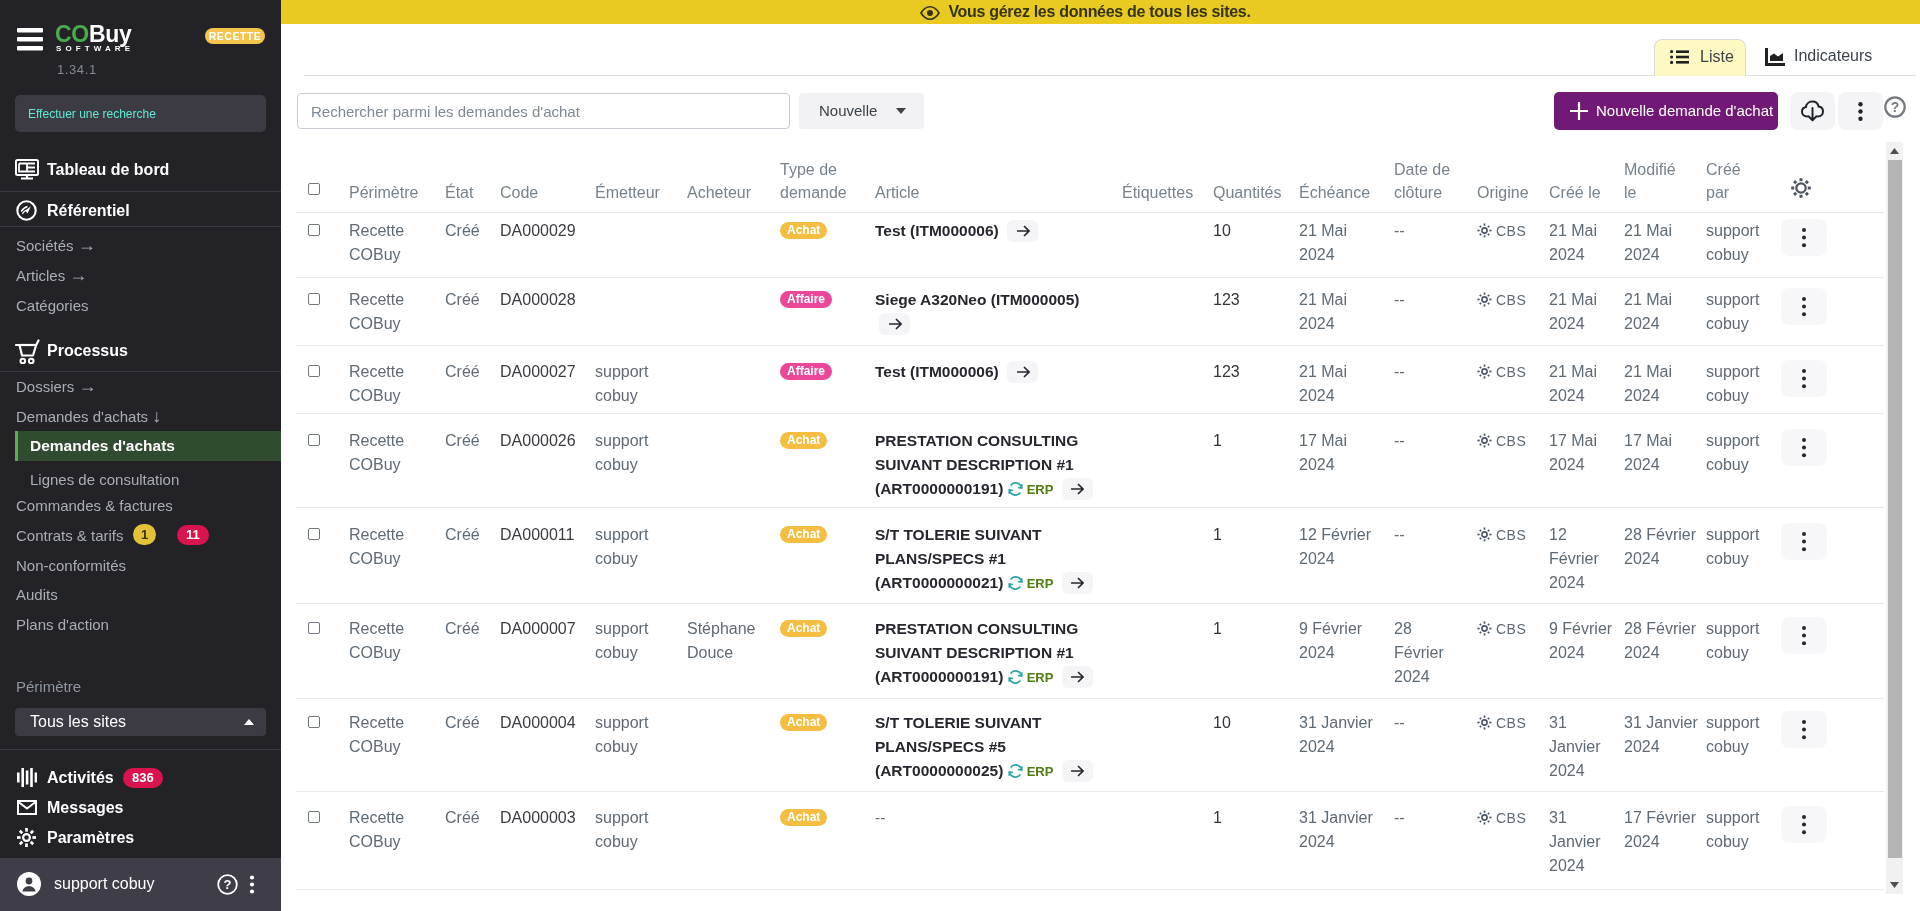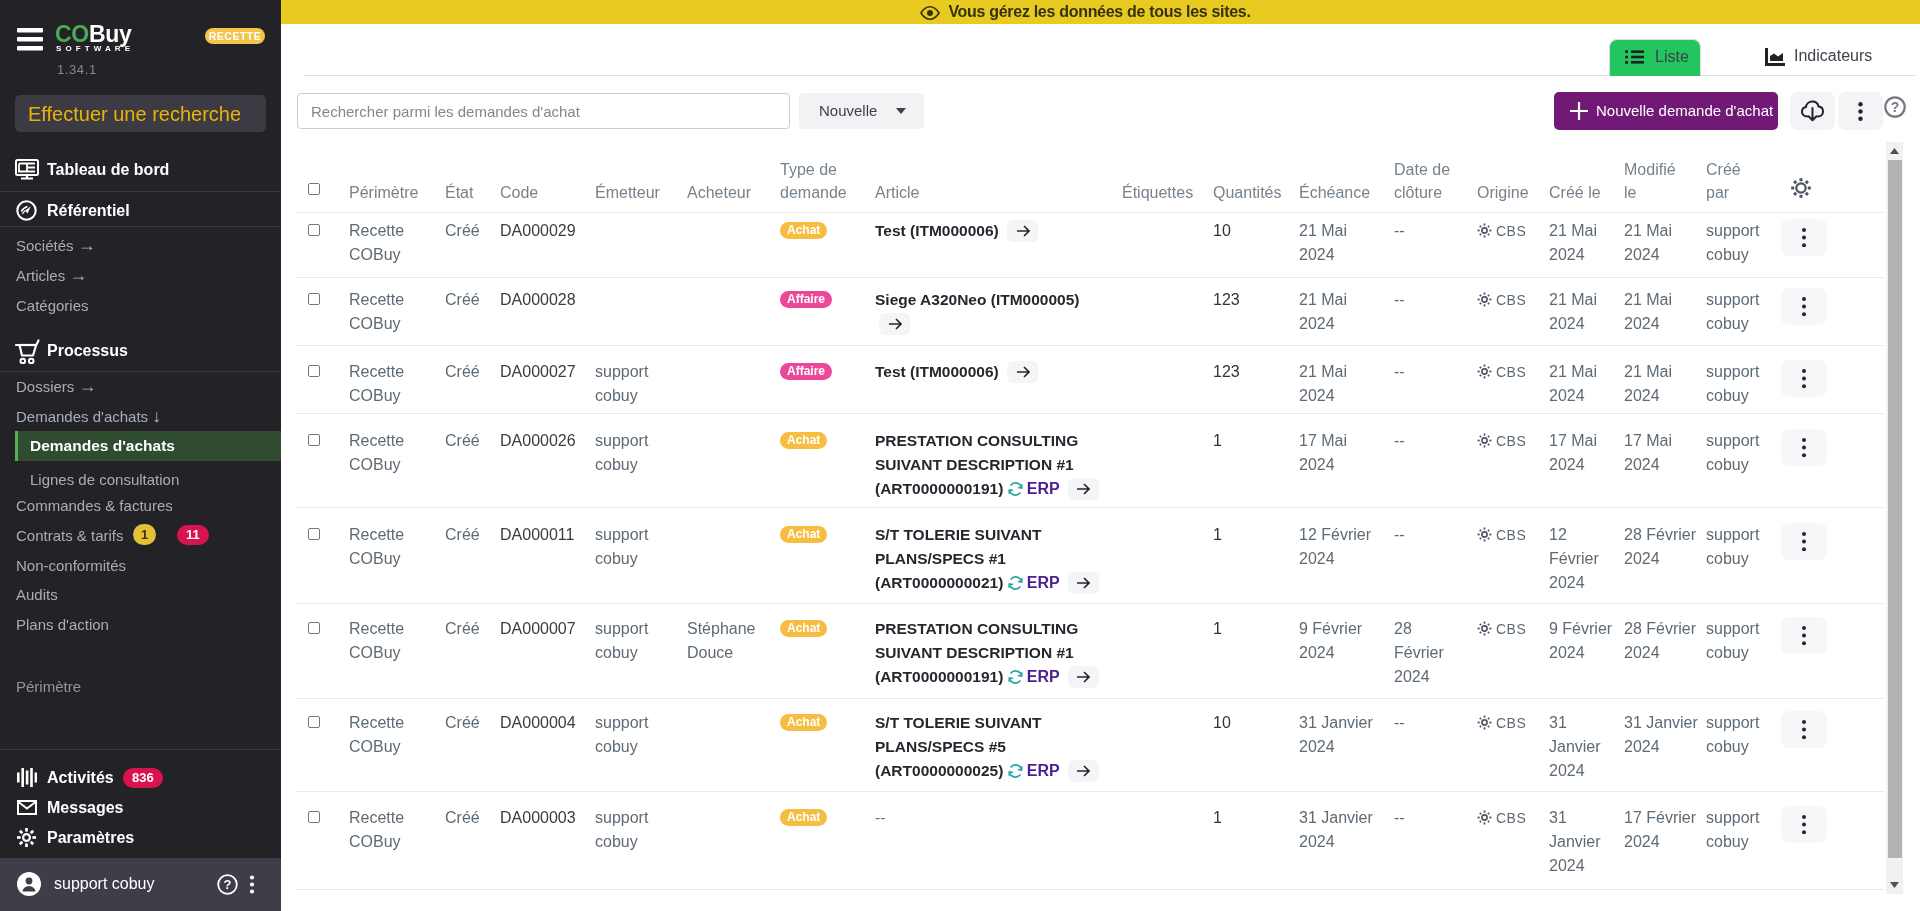--- a/index.html
+++ b/index.html
@@ -23,21 +23,21 @@
 .badge-r { display:inline-block; background:#d8134d; color:#fff; font-size:13px; font-weight:bold;
   padding:0 9px; height:20px; line-height:20px; border-radius:10px; text-align:center; vertical-align:middle;}
 #userbar { position:absolute; left:0; top:858px; width:281px; height:53px; background:#3f3d47; }
 
 #banner { position:absolute; left:281px; top:0; width:1639px; height:24px; background:#e8ca21;
   color:#35330f; font-size:16px; font-weight:bold; text-align:center; line-height:24px; padding-right:30px; letter-spacing:-0.3px; }
 
 #main { position:absolute; left:281px; top:24px; width:1639px; height:887px; background:#fff; }
 
 #tabline { position:absolute; left:23px; top:51px; width:1612px; height:1px; background:#dcdfe3; }
-#tab-liste { position:absolute; left:1328px; top:15px; width:92px; height:37px; background:#22c55e;
+#tab-liste { position:absolute; left:1373px; top:15px; width:92px; height:37px; background:#fef9c3;
   border:1px solid #d8dce0; border-bottom:none; border-radius:8px 8px 0 0; z-index:2;text-align:center;}
 #tab-ind { position:absolute; left:1477px; top:15px; height:37px; }
 .tabtxt { font-size:16px; color:#3c434a; }
 
 #search { position:absolute; left:16px; top:69px; width:493px; height:36px; border:1px solid #c9ccd2;
   border-radius:4px; }
 #search span { position:absolute; left:13px; top:50%; transform:translateY(-50%); color:#7e8893; font-size:15px;}
 #filtrer { position:absolute; left:518px; top:69px; width:125px; height:36px; background:#f2f2f5;
   border-radius:4px; font-size:15px; color:#3c4248; }
 #newbtn { position:absolute; left:1273px; top:68px; width:224px; height:38px; background:#701a75;
@@ -58,21 +58,21 @@
 td.tight { padding-right:4px; }
 .pill { display:inline-block; height:17px; line-height:17px; border-radius:9px; padding:0 7px; position:relative; top:-2px;
   color:#fff; font-size:12px; font-weight:bold; }
 .pill.achat { background:#f5bd41; }
 .pill.affaire { background:#ec4899; }
 .arrbtn { display:inline-block; width:31px; height:22px; margin-left:4px; background:#f5f5f7; border-radius:6px;
   text-align:center; vertical-align:middle; position:relative; }
 .kb { display:inline-block; width:46px; height:37px; background:#f7f7f9; border-radius:8px; position:relative;}
 .kb::after { content:""; position:absolute; left:50%; top:9px; width:4px; height:4px; border-radius:50%;
   background:#26262e; box-shadow:0 7.6px 0 #26262e, 0 15.2px 0 #26262e; transform:translateX(-50%); }
-.erp { color:#4c1d95; font-size:16px; font-weight:bold; white-space:nowrap; }
+.erp { color:#4d7c0f; font-size:13px; font-weight:bold; white-space:nowrap; }
 .cb { display:inline-block; width:12px; height:12px; border:1.5px solid #6f7780; border-radius:2px; background:#fff;}
 
 #vscroll { position:absolute; left:1886px; top:142px; width:17px; height:752px; background:#f1f1f1; }
 #vthumb { position:absolute; left:1.5px; top:18px; width:14px; height:698px; background:#b4b4b4; }
 </style>
 </head>
 <body>
 <div id="side">
 
   <svg class="abs" style="left:17px;top:28px" width="26" height="23" viewBox="0 0 26 23">
@@ -81,21 +81,21 @@
     <rect x="0" y="18" width="26" height="4.6" rx="1" fill="#fff"></rect>
   </svg>
   <div class="abs" style="left:55px;top:21px;font-size:23px;font-weight:bold;letter-spacing:-0.3px;">
     <span style="color:#4aab4e">CO</span><span style="color:#fff">Buy</span></div>
   <div class="abs" style="left:56px;top:44px;font-size:8px;font-weight:bold;color:#fff;letter-spacing:4.1px;">SOFTWARE</div>
   <div class="abs" style="left:57px;top:62px;font-size:13px;color:#838a95;letter-spacing:0.6px;">1.34.1</div>
   <div class="abs" style="left:205px;top:28px;width:60px;height:16px;background:#f5c54b;border-radius:8px;
     color:#fff;font-size:10.5px;font-weight:bold;text-align:center;line-height:16px;letter-spacing:0.5px;">RECETTE</div>
 
   <div class="abs" style="left:15px;top:95px;width:251px;height:37px;background:#3c3b43;border-radius:5px;">
-    <span class="abs" style="left:13px;top:50%;transform:translateY(-50%);color:#eab308;font-size:20px;">Effectuer une recherche</span>
+    <span class="abs" style="left:13px;top:50%;transform:translateY(-50%);color:#5eead4;font-size:12px;">Effectuer une recherche</span>
   </div>
 
   <svg class="abs" style="left:15px;top:159px" width="24" height="21" viewBox="0 0 24 21" fill="none" stroke="#fff" stroke-width="2">
     <rect x="1" y="1" width="22" height="15" rx="1.5"></rect>
     <path d="M4 4.5 h16 M12 4.5 v8 M12 8.5 h8 M4 4.5 v8 h16" stroke-width="1.8"></path>
     <path d="M12 16 v3 M6 19.5 h12" stroke-width="2.2"></path>
   </svg>
   <div class="mhead" style="top:170px">Tableau de bord</div>
   <div class="sep" style="top:191px"></div>
 
@@ -126,20 +126,26 @@
     </div>
   <div class="msub" style="left:30px;top:479px">Lignes de consultation</div>
   <div class="msub" style="top:505px">Commandes &amp; factures</div>
   <div class="msub" style="top:535px">Contrats &amp; tarifs</div>
   <span class="badge-y abs" style="left:133px;top:524px;">1</span>
   <span class="badge-r abs" style="left:177px;top:525px;">11</span>
   <div class="msub" style="top:565px">Non-conformités</div>
   <div class="msub" style="top:594px">Audits</div>
   <div class="msub" style="top:624px">Plans d'action</div>
   <div class="msub" style="top:686px;font-size:15px;color:#9096a0;">Périmètre</div>
+  <div class="abs" style="left:15px;top:708px;width:251px;height:28px;background:#3c3b43;border-radius:4px;">
+    <span class="abs" style="left:15px;top:50%;transform:translateY(-50%);color:#fff;font-size:16px;">Tous les sites</span>
+    <svg class="abs" style="right:12px;top:11px" width="10" height="6" viewBox="0 0 10 6">
+        <path d="M0 6 L5 0 L10 6 Z" fill="#fff"></path>
+      </svg>
+  </div>
   <div class="sep" style="top:749px"></div>
 
   <svg class="abs" style="left:17px;top:768px" width="20" height="19" viewBox="0 0 20 19" fill="#fff">
     <rect x="0" y="4.5" width="2.6" height="10"></rect>
     <rect x="4.4" y="0" width="2.6" height="19"></rect>
     <rect x="8.8" y="2.5" width="2.6" height="14"></rect>
     <rect x="13.2" y="0" width="2.6" height="19"></rect>
     <rect x="17.6" y="4.5" width="2.6" height="10"></rect>
   </svg>
   <div class="mhead" style="top:778px">Activités</div>

